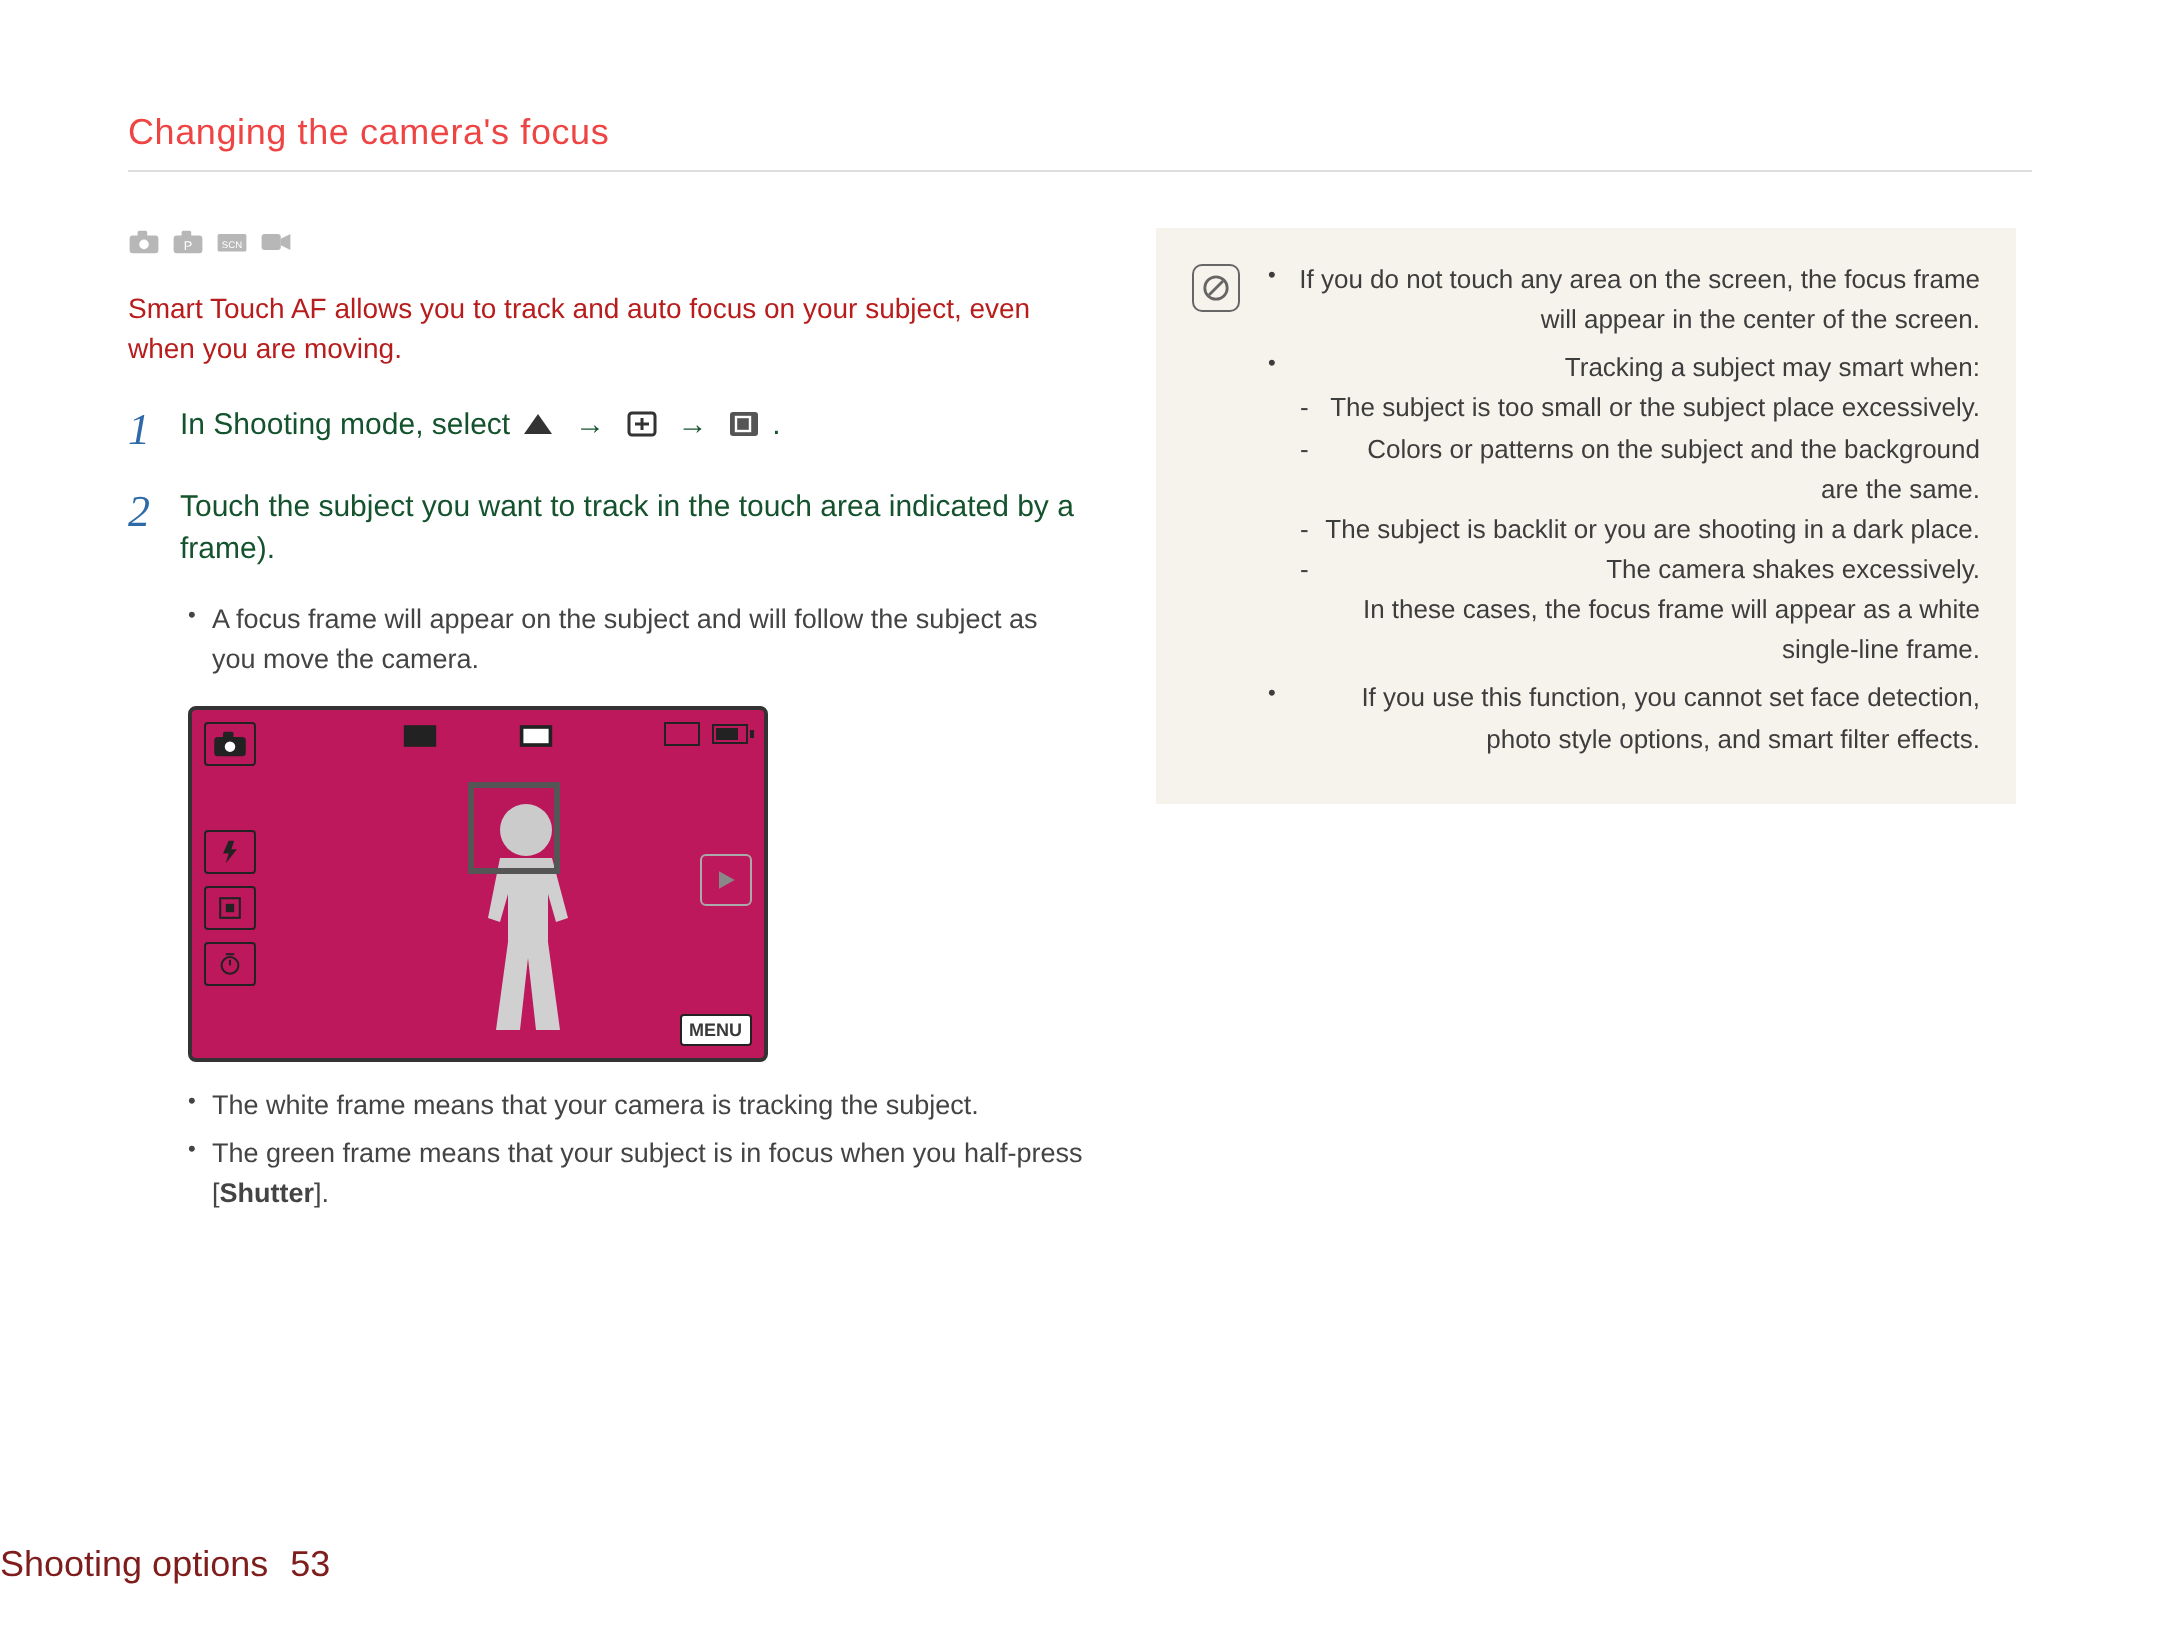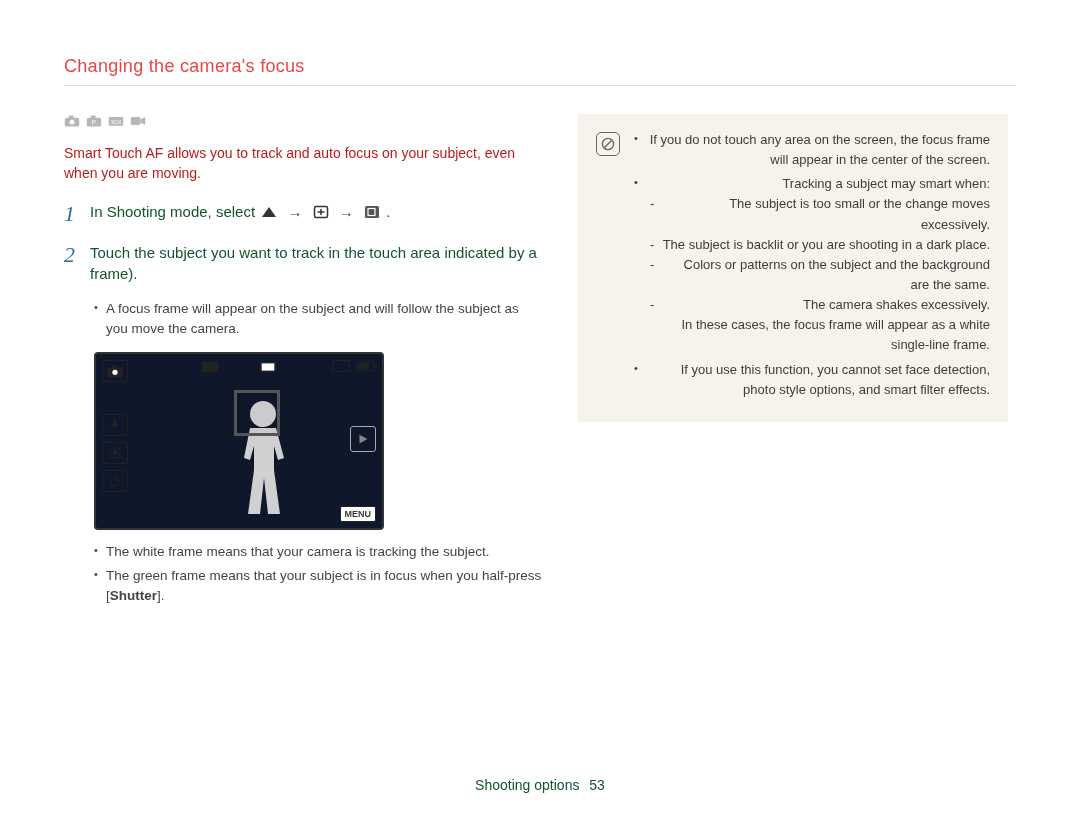--- a/index.html
+++ b/index.html
@@ -21,21 +21,21 @@
   .step-body { font-size: 15px; color: #14532d; line-height: 1.45; }
   .inline-icon { display: inline-block; vertical-align: -2px; margin: 0 2px; }
   .inline-icon svg { width: 16px; height: 14px; }
   .arrow-sep { margin: 0 4px; }
   .sub-bullets { list-style: none; margin: 6px 0 0 30px; }
   .sub-bullets li { font-size: 13.5px; color: #444; line-height: 1.5; padding-left: 12px; position: relative; margin-bottom: 4px; }
   .sub-bullets li::before { content: "•"; position: absolute; left: 0; top: 0; font-size: 11px; }
 
   
   .lcd-wrap { margin: 12px 0 12px 30px; }
-  .lcd { width: 290px; height: 178px; border: 2px solid #333; border-radius: 4px; background: #0f172a; position: relative; }
+  .lcd { width: 290px; height: 178px; border: 2px solid #333; border-radius: 4px; background: #be185d; position: relative; }
   .lcd-top { position: absolute; top: 6px; left: 0; right: 0; display: flex; justify-content: center; gap: 40px; align-items: center; }
   .lcd-top .ti { width: 18px; height: 14px; }
   .lcd-top-right { position: absolute; top: 6px; right: 8px; display: flex; gap: 6px; align-items: center; }
   .ti-box { width: 18px; height: 12px; border: 1.5px solid #222; }
   .ti-batt { width: 18px; height: 10px; border: 1.5px solid #222; position: relative; }
   .ti-batt::after { content:""; position:absolute; right:-4px; top:2px; width:2px; height:4px; background:#222; }
   .ti-batt .fill { position:absolute; left:1px; top:1px; bottom:1px; width:70%; background:#222; }
   .lcd-left { position: absolute; left: 6px; top: 6px; width: 28px; display: flex; flex-direction: column; gap: 6px; }
   .lcd-left .cam { width: 26px; height: 22px; border:1.5px solid #222; border-radius:2px; display:flex; align-items:center; justify-content:center; font-size:7px; font-weight:bold; }
   .lcd-left .lbtn { width: 26px; height: 22px; border:1.5px solid #222; border-radius:2px; display:flex; align-items:center; justify-content:center; font-size:8px; }
@@ -50,21 +50,21 @@
   .note-icon { width: 24px; height: 24px; flex-shrink: 0; border: 1.5px solid #666; border-radius: 5px; display:flex; align-items:center; justify-content:center; margin-top: 2px; }
   .note-icon svg { width: 14px; height: 14px; stroke: #666; fill: none; stroke-width: 2; }
   .note-list { list-style: none; }
   .note-list > li { padding-left: 12px; position: relative; margin-bottom: 4px; }
   .note-list > li::before { content: "•"; position:absolute; left:0; top:0; font-size: 11px; }
   .dash-list { list-style: none; margin-left: 4px; }
   .dash-list li { padding-left: 12px; position: relative; }
   .dash-list li::before { content: "-"; position:absolute; left:0; top:0; }
   .dash-follow { margin-left: 12px; }
 
-  .footer { position: absolute; bottom: 22px; left: 0; right: 0; text-align: center; font-size: 14px; color: #14532d; }
+  .footer { position: absolute; bottom: 22px; left: 0; right: 0; text-align: left; font-size: 18px; color: #7f1d1d; }
   .footer .pg { margin-left: 6px; }
 </style>
 </head>
 <body>
 
 <div class="page">
 
   <div class="breadcrumb">Changing the camera's focus</div>
   <hr class="hr">
 
@@ -215,23 +215,23 @@
           <svg viewBox="0 0 20 20">
               <circle cx="10" cy="10" r="8"></circle>
               <line x1="5" y1="15" x2="15" y2="5"></line>
             </svg>
         </div>
         <ul class="note-list">
           <li>If you do not touch any area on the screen, the focus frame will appear in the center of the screen.</li>
           <li>
             <span>Tracking a subject may smart when:</span>
             <ul class="dash-list">
-              <li>The subject is too small or the change moves excessively.</li>
+              <li>The subject is too small or the subject place excessively.</li>
+              <li>Colors or patterns on the subject and the background are the same.</li>
               <li>The subject is backlit or you are shooting in a dark place.</li>
-              <li>Colors or patterns on the subject and the background are the same.</li>
               <li>The camera shakes excessively.</li>
             </ul>
             <div class="dash-follow">In these cases, the focus frame will appear as a white single-line frame.</div>
           </li>
           <li>If you use this function, you cannot set face detection, photo style options, and smart filter effects.</li>
         </ul>
       </div>
     </div>
 
   </div>

